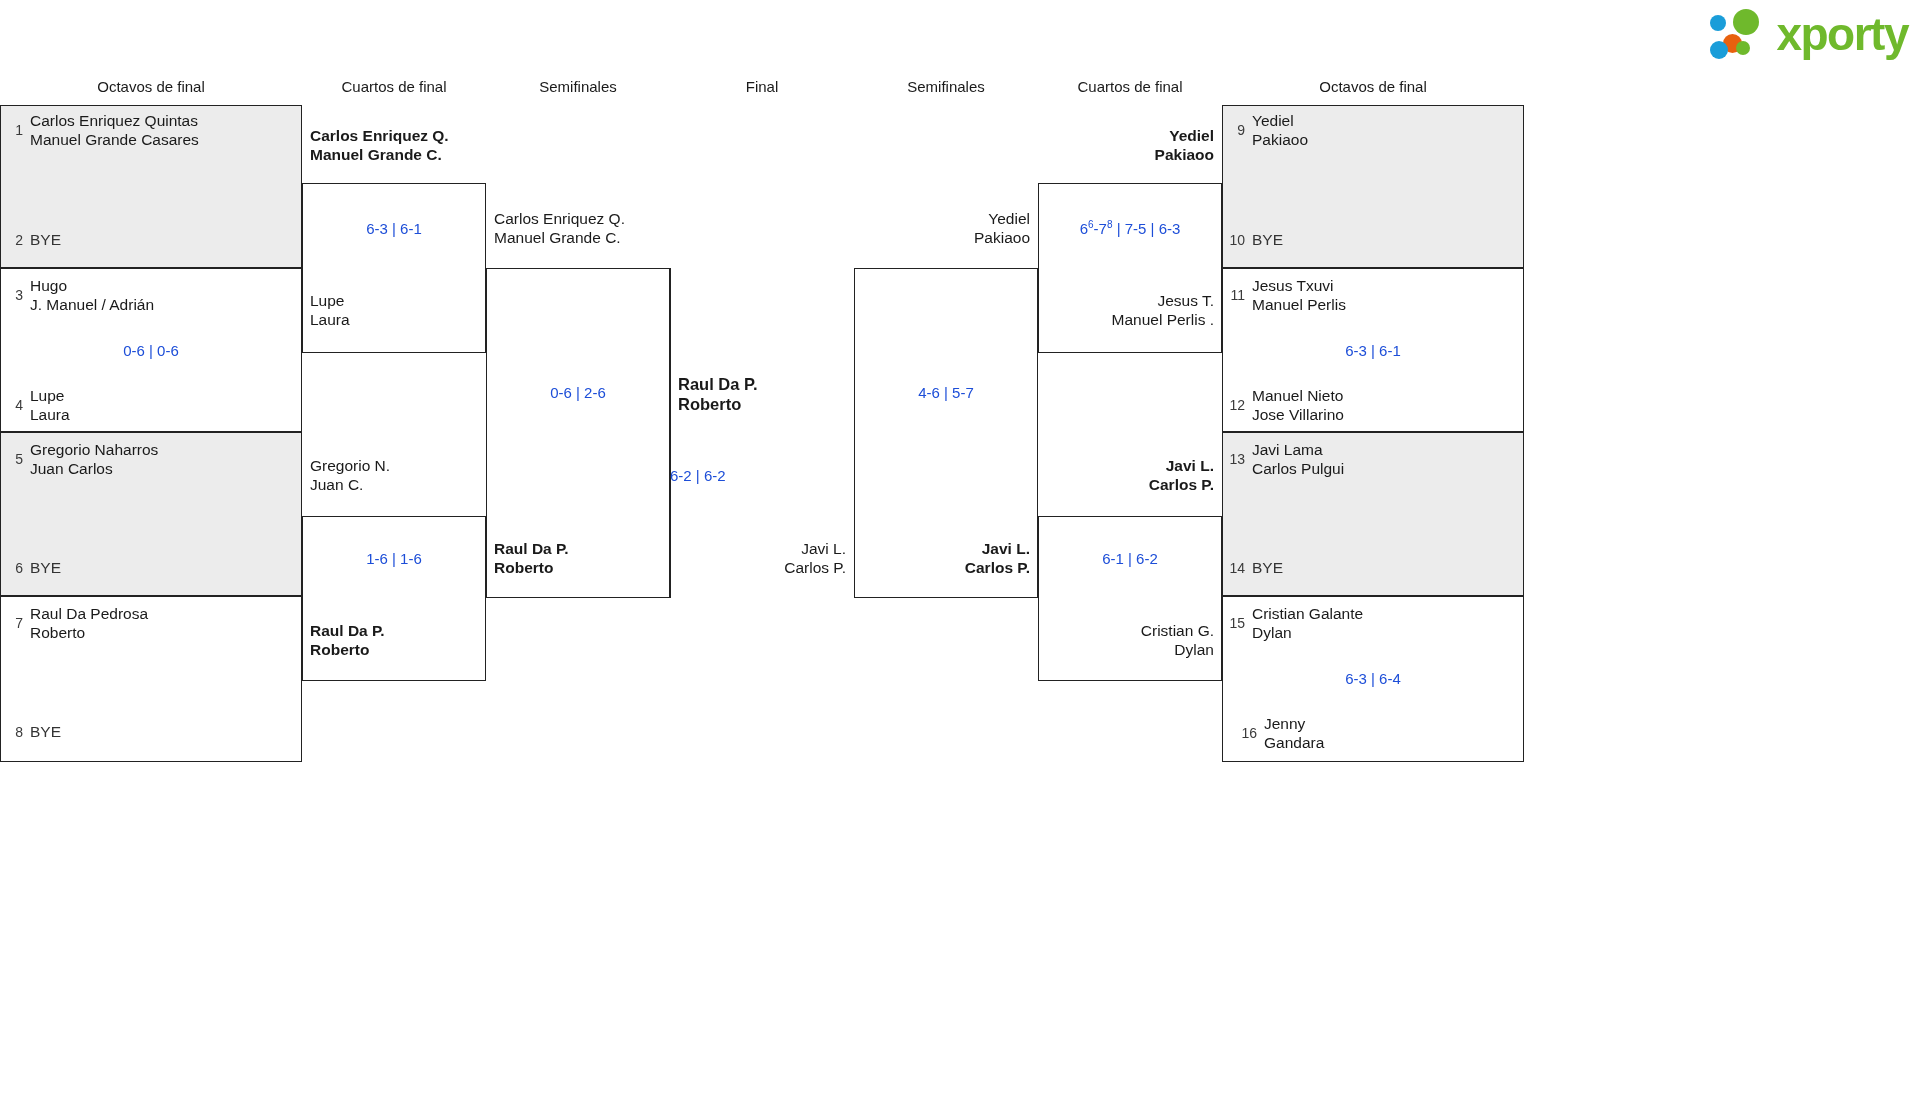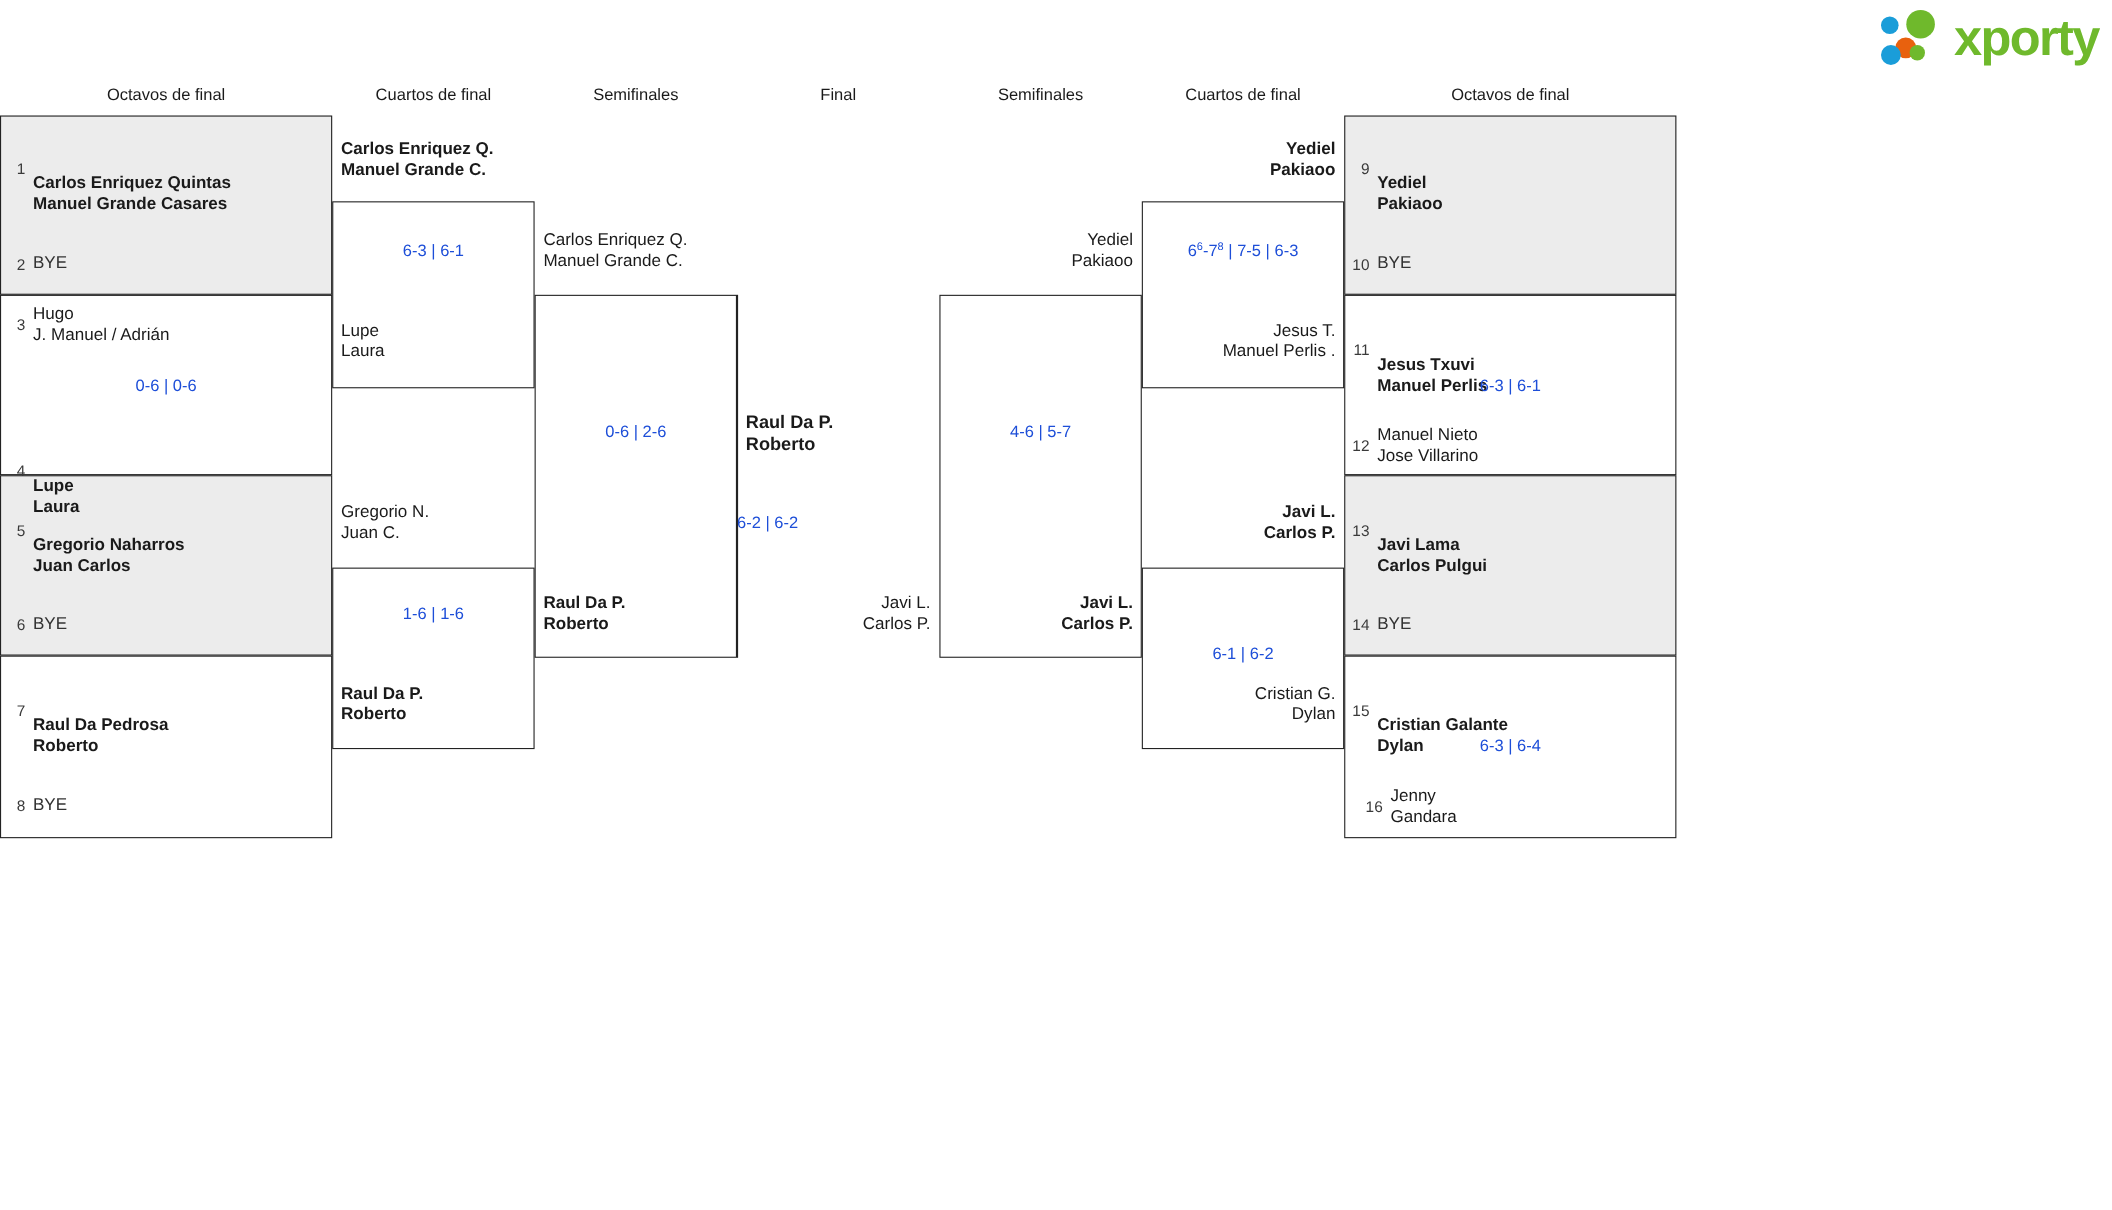--- a/index.html
+++ b/index.html
@@ -24,21 +24,21 @@
 
   
   .bx { position:absolute; border:1px solid #222; }
   .bx.shaded { background:#ececec; }
   .edge-l { position:absolute; border-left:1px solid #222; }
 
   
   .seed { position:absolute; display:flex; align-items:center; gap:7px; }
   .seed .num { font-size:14px; color:#3a3a3a; min-width:17px; text-align:right; }
   .seed .nm  { font-size:15.5px; line-height:1.23; white-space:pre-line; }
-  .seed.win .nm { font-weight:bold;margin-top:46px; }
+  .seed.win .nm { font-weight:normal; }
   .seed.bye .nm { font-weight:normal; color:#333; }
 
   
   .adv { position:absolute; font-size:15.5px; line-height:1.23;
          white-space:pre-line; }
   .adv.win { font-weight:bold; }
   .adv.rt { text-align:right; }
   .adv.big { font-size:16.5px; }
 
   
@@ -160,21 +160,21 @@
   <div class="bx" style="left:1038px; top:516px; width:184px; height:165px;"></div>
 
   <div class="adv rt win" style="left:1038px; width:176px; top:126px;">Yediel
 Pakiaoo</div>
   <div class="sc" style="left:1038px; width:184px; text-align:center; top:220px;"><span id="qf-r1-score">6<sup>6</sup>-7<sup>8</sup> | 7-5 | 6-3</span></div>
   <div class="adv rt" style="left:1038px; width:176px; top:291px;">Jesus T.
 Manuel Perlis .</div>
 
   <div class="adv rt win" style="left:1038px; width:176px; top:456px;">Javi L.
 Carlos P.</div>
-  <div class="sc" style="left:1038px; width:184px; text-align:center; top:550px;margin-top:36px;"><span id="qf-r2-score">6-1 | 6-2</span></div>
+  <div class="sc" style="left:1038px; width:184px; text-align:center; top:550px;"><span id="qf-r2-score">6-1 | 6-2</span></div>
   <div class="adv rt" style="left:1038px; width:176px; top:621px;padding-left:11px;">Cristian G.
 Dylan</div>
 
   <div class="bx shaded" style="left:1222px; top:105px; width:302px; height:163px;"></div>
   <div class="bx" style="left:1222px; top:268px; width:302px; height:164px;"></div>
   <div class="bx shaded" style="left:1222px; top:432px; width:302px; height:164px;"></div>
   <div class="bx" style="left:1222px; top:596px; width:302px; height:166px;"></div>
 
   <div class="seed win" style="left:1228px; top:111px;">
     <span class="num">9</span>

